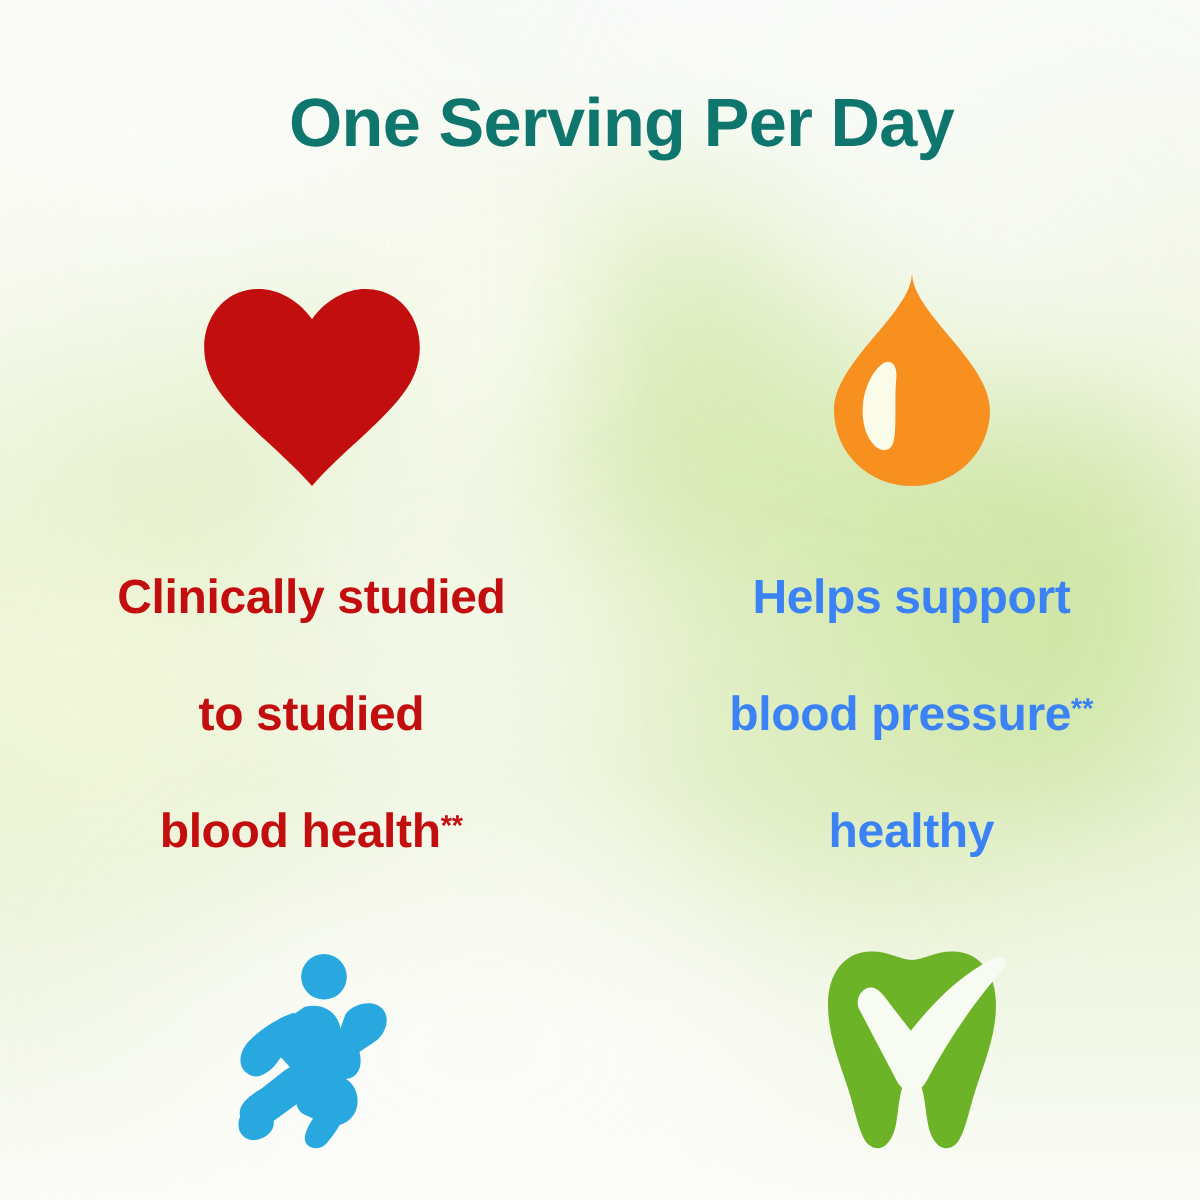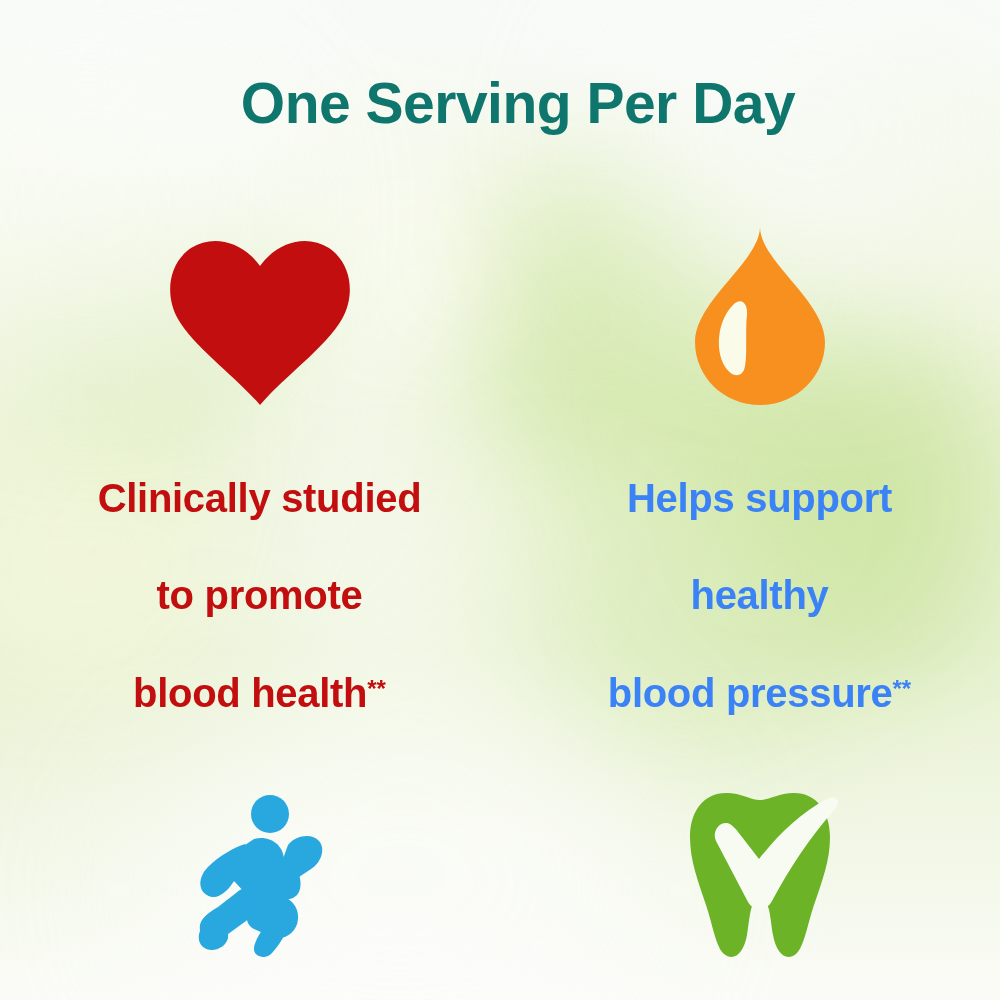--- a/index.html
+++ b/index.html
@@ -148,21 +148,21 @@
                    C 66 136, 26 108, 10 80
                    C -4 55, 1 24, 23 9
                    C 45 -5, 74 2, 92 27
                    C 110 2, 139 -5, 161 9
                    C 183 24, 188 55, 174 80
                    C 158 108, 118 136, 92 166 Z" fill="#c20e0e"></path>
         </svg>
       </div>
       <div class="cell-caption" style="color:#c20e0e">
         <span class="caption-line">Clinically studied</span>
-        <span class="caption-line">to promote</span>
+        <span class="caption-line">to studied</span>
         <span class="caption-line"><span>blood health</span><span class="asterisks">**</span></span>
       </div>
     </div>
 
     <div class="cell cell-drop">
       <div class="icon-wrap">
         <svg width="130" height="178" viewBox="0 0 130 178" aria-label="water droplet">
           <path d="M65 0
                    C 65 34, 130 74, 130 115
                    C 130 150, 101 178, 65 178
@@ -170,22 +170,22 @@
                    C 0 74, 65 34, 65 0 Z" fill="#f7901e"></path>
           <path d="M38 78
                    C 24 92, 20 118, 28 136
                    C 34 149, 45 152, 49 143
                    C 53 133, 50 104, 52 88
                    C 53 76, 46 70, 38 78 Z" fill="#fbfbea"></path>
         </svg>
       </div>
       <div class="cell-caption" style="color:#3b82f6">
         <span class="caption-line">Helps support</span>
+        <span class="caption-line"><span>blood pressure</span><span class="asterisks">**</span></span>
         <span class="caption-line">healthy</span>
-        <span class="caption-line"><span>blood pressure</span><span class="asterisks">**</span></span>
       </div>
     </div>
 
     <div class="cell cell-runner">
       <div class="icon-wrap">
         <svg width="128" height="164" viewBox="0 0 128 164" aria-label="running person">
 
           <circle cx="74" cy="19" r="19" fill="#29a8e0"></circle>
 
           <path d="M58 44

